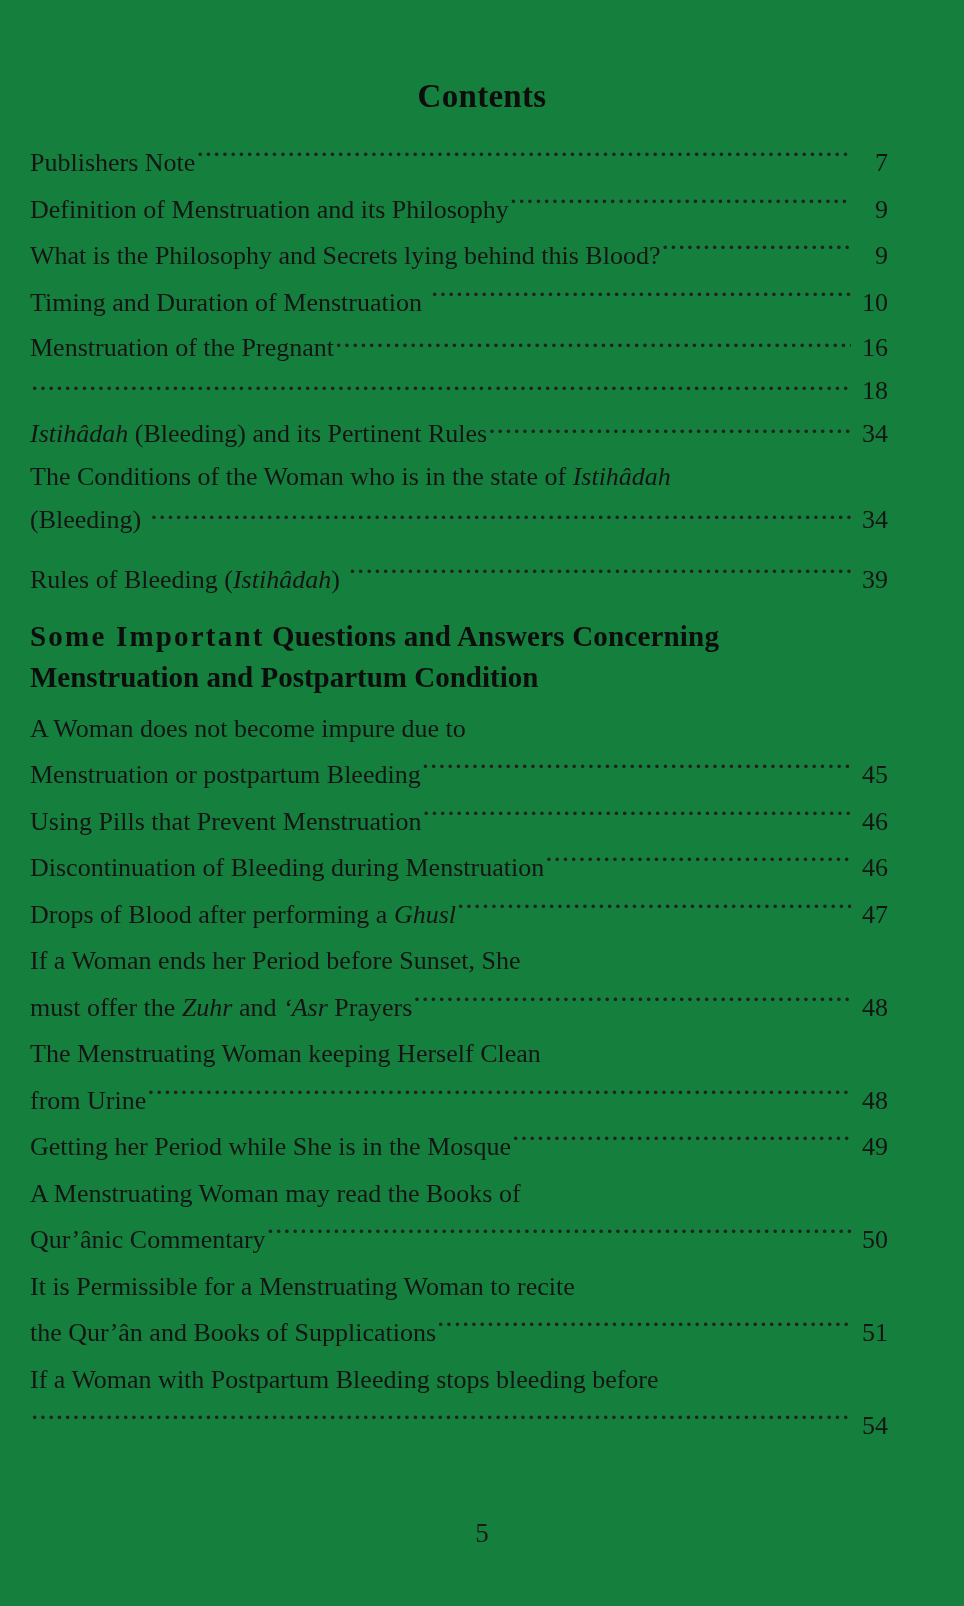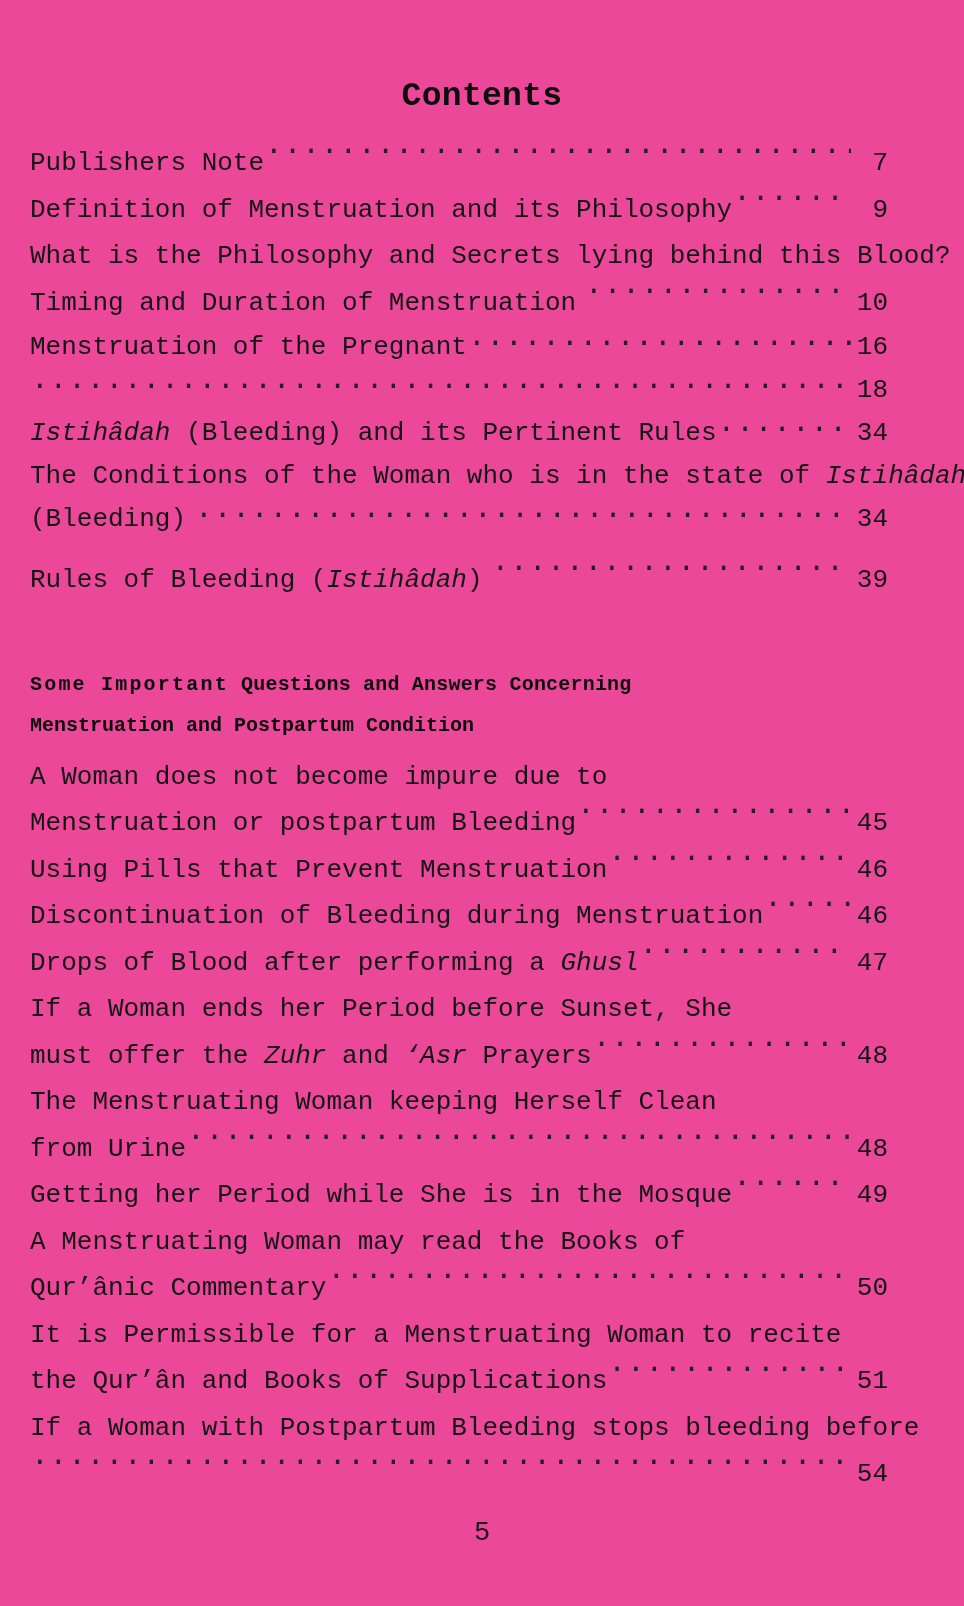--- a/index.html
+++ b/index.html
@@ -4,23 +4,23 @@
 <style>
   html, body {
     margin: 0;
     padding: 0;
     background: #ffffff;
   }
   .page {
     position: relative;
     width: 964px;
     height: 1606px;
-    background: #ec4899;
+    background: #15803d;
     overflow: hidden;
-    font-family: Liberation Mono, monospace;
+    font-family: Liberation Serif, serif;
     color: #151515;
   }
   .page-title {
     position: absolute;
     top: 78px;
     left: 0;
     width: 964px;
     text-align: center;
     font-size: 33px;
     font-weight: bold;
@@ -70,25 +70,24 @@
     padding-left: 1px;
   }
   
   .line.cont { }
   
   .line.gapdots .lead { margin-left: 9px; }
 
   .tight { line-height: 43px; align-items: center; }
 
   .section-head {
-    font-size: 20px;
+    font-size: 29px;
     font-weight: bold;
     line-height: 41px;
     color: #0d0d0d;
-    margin-top: 48px;
   }
   .section-head .l1 { letter-spacing: 0.2px; }
   .section-head .spaced { letter-spacing: 2.2px; }
 
   .sp-8  { height: 8px; }
   .sp-12 { height: 12px; }
   .sp-16 { height: 16px; }
 
   i { font-style: italic; }
 

